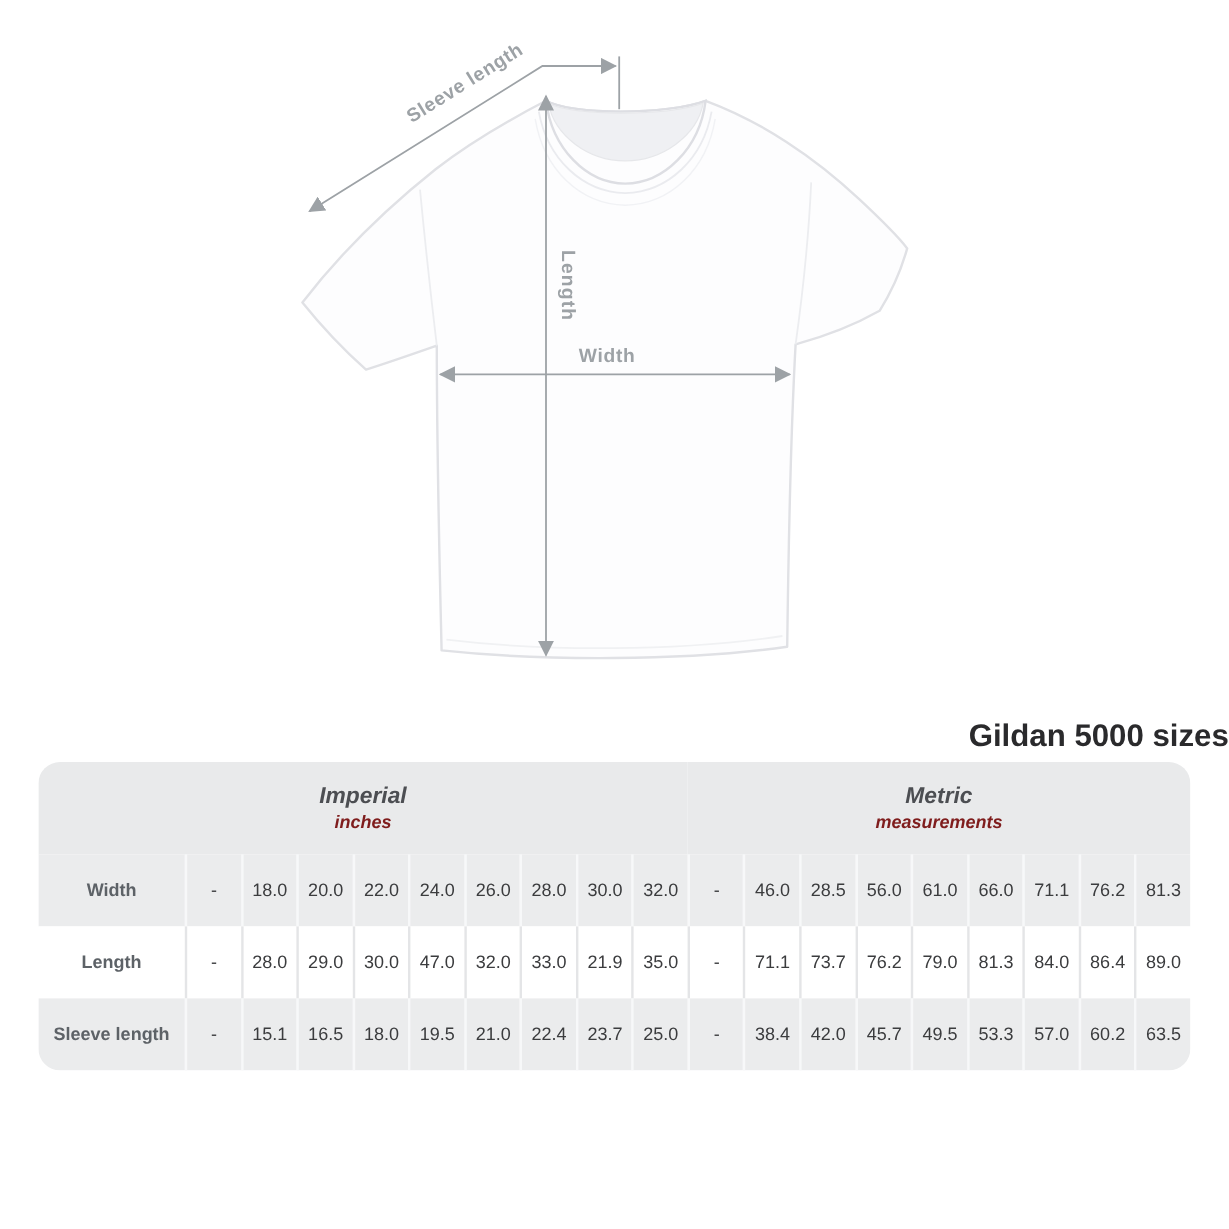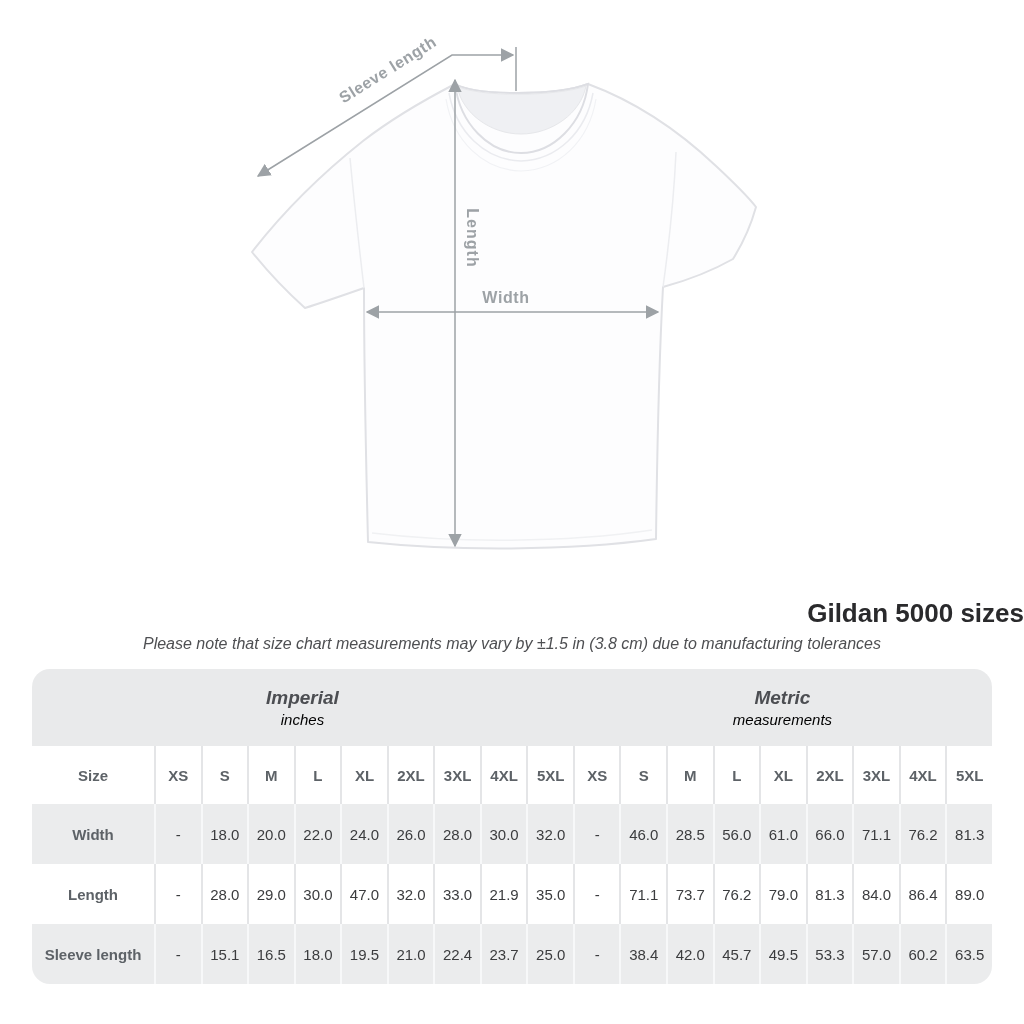--- a/index.html
+++ b/index.html
@@ -20,21 +20,21 @@
   .note{margin:0 0 16px;text-align:center;font-style:italic;font-size:16px;color:#4e4f52;}
 
   
   .table-wrap{width:960px;margin:0 auto;border-radius:18px;overflow:hidden;}
   table{width:960px;border-collapse:separate;border-spacing:0;table-layout:fixed;}
   col.c-label{width:122px;}
   th,td{text-align:center;vertical-align:middle;font-size:15px;padding:0;}
 
   tr.units-row th{background:#e9eaeb;height:77px;}
   .unit-name{font-style:italic;font-weight:700;font-size:19px;color:#4c4e52;}
-  .unit-sub{font-style:italic;font-weight:400;font-size:15px;color:#000000;margin-top:2px;}
+  .unit-sub{font-style:italic;font-weight:700;font-size:15px;color:#7f1d1d;margin-top:2px;}
 
   tr.sizes-row th{background:#ffffff;height:58px;font-weight:700;color:#5d6267;}
   tbody tr{height:60px;}
   tbody th.row-label{font-weight:700;color:#5d6267;}
   tr.r-gray th,tr.r-gray td{background:#ebeced;}
   tr.r-white th,tr.r-white td{background:#ffffff;}
   td.val{color:#3b3c3e;}
 
   tr.r-white th + th, tr.r-white td + td, tr.r-white th + td{border-left:2px solid #e4e5e7;}
   tr.r-gray  th + td, tr.r-gray  td + td{border-left:2px solid #f7f8f9;}
@@ -91,59 +91,37 @@
         <line x1="367" y1="312" x2="658" y2="312" marker-start="url(#ah)" marker-end="url(#ah)"></line>
       </g>
     </svg>
 
     <div class="dim-label dim-sleeve">Sleeve length</div>
     <div class="dim-label dim-length">Length</div>
     <div class="dim-label dim-width">Width</div>
   </div>
 
   <h1>Gildan 5000 sizes</h1>
-  <p class="note">Please note that size chart measurements may vary by ±1.5 in (3.8 cm) due to manufacturing tolerances</p>
 
   <div class="table-wrap">
     <table>
       <colgroup>
         <col class="c-label">
         <col span="18" class="c-size">
       </colgroup>
       <thead>
         <tr class="units-row">
           <th colspan="10">
             <div class="unit-name">Imperial</div>
             <div class="unit-sub">inches</div>
           </th>
           <th colspan="9">
             <div class="unit-name">Metric</div>
             <div class="unit-sub">measurements</div>
           </th>
-        </tr>
-        <tr class="sizes-row r-white">
-          <th>Size</th>
-          <th>XS</th>
-          <th>S</th>
-          <th>M</th>
-          <th>L</th>
-          <th>XL</th>
-          <th>2XL</th>
-          <th>3XL</th>
-          <th>4XL</th>
-          <th>5XL</th>
-          <th>XS</th>
-          <th>S</th>
-          <th>M</th>
-          <th>L</th>
-          <th>XL</th>
-          <th>2XL</th>
-          <th>3XL</th>
-          <th>4XL</th>
-          <th>5XL</th>
         </tr>
       </thead>
       <tbody>
         <tr class="r-gray">
           <th class="row-label">Width</th>
           <td class="val">-</td>
           <td class="val">18.0</td>
           <td class="val">20.0</td>
           <td class="val">22.0</td>
           <td class="val">24.0</td>

